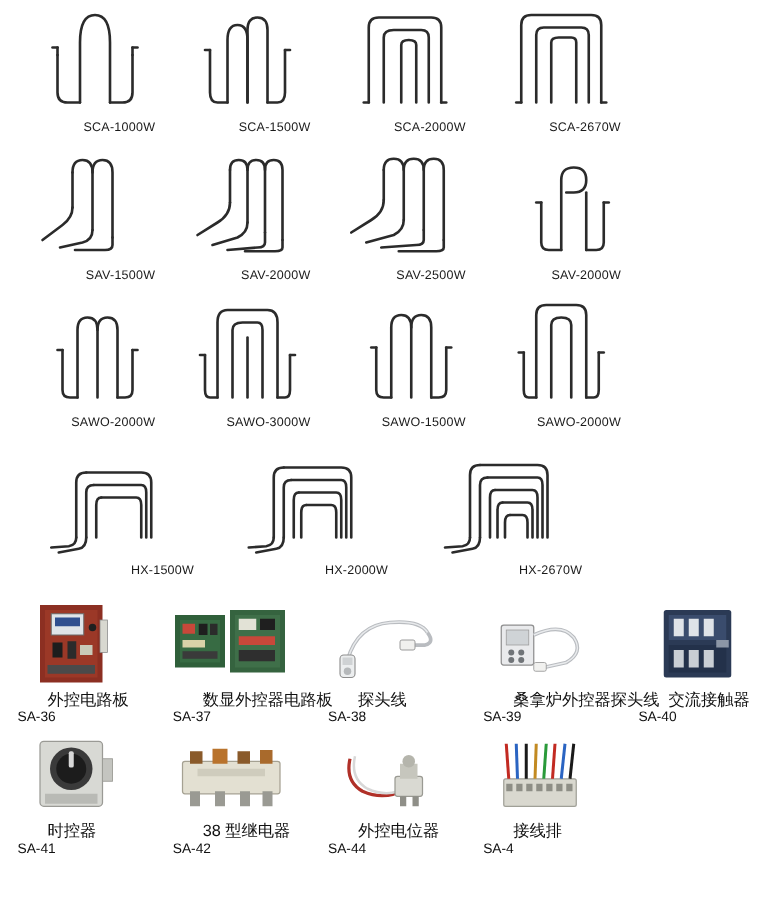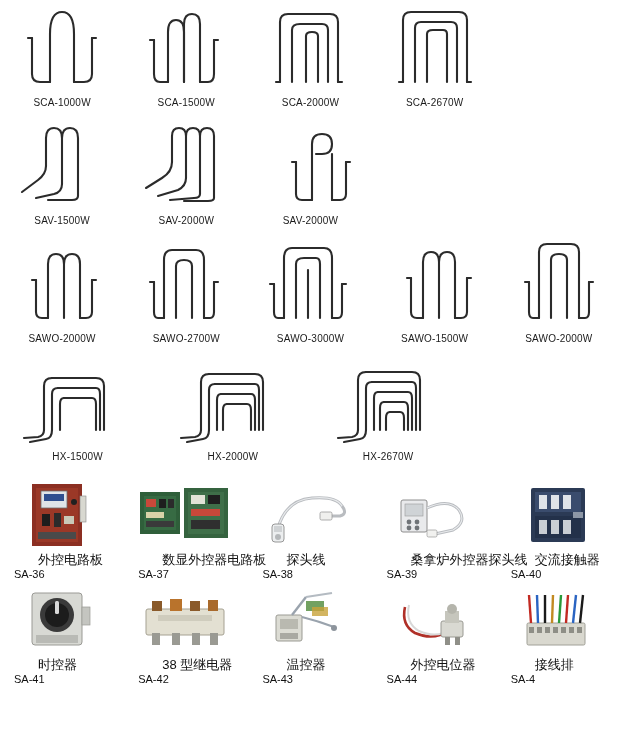--- a/index.html
+++ b/index.html
@@ -28,21 +28,21 @@
   }
   .heater-row {
     display: flex;
     width: 621px;
   }
   .heater-cell {
     width: 124.2px;
     box-sizing: border-box;
     display: flex;
     flex-direction: column;
-    align-items: center;
+    align-items: flex-end;
   }
   .heater-row.four .heater-cell {
     width: 155.25px;
   }
   .heater-art {
     height: 86px;
     display: flex;
     align-items: flex-end;
     justify-content: center;
   }
@@ -202,20 +202,37 @@
               <path d="M36 40 Q36 50 26 56 L10 66"></path>
               <path d="M50 56 Q50 64 42 68 L22 74"></path>
               <path d="M64 64 L64 72 Q64 76 58 76 L34 78"></path>
               <path d="M78 70 L78 76 Q78 79 72 79 L48 79"></path>
             </g>
           </svg>
         </div>
         <div class="heater-label">SAV-2000W</div>
       </div>
 
+      <div class="heater-cell">
+        <div class="heater-art">
+          <svg width="100" height="86" viewBox="0 0 100 86">
+            <g fill="none" stroke="#2b2b2b" stroke-width="2.1" stroke-linecap="round" stroke-linejoin="round">
+              <path d="M34 14 Q34 5 42 5 Q50 5 50 14 L50 54"></path>
+              <path d="M34 14 L34 38"></path>
+              <path d="M50 14 Q50 5 58 5 Q66 5 66 14 L66 62"></path>
+              <path d="M66 14 Q66 5 74 5 Q82 5 82 14 L82 70"></path>
+              <path d="M34 38 Q34 48 24 54 L8 64"></path>
+              <path d="M50 54 Q50 62 42 66 L20 72"></path>
+              <path d="M66 62 L66 70 Q66 74 60 74 L32 76"></path>
+              <path d="M82 70 L82 76 Q82 79 76 79 L46 79"></path>
+            </g>
+          </svg>
+        </div>
+        <div class="heater-label">SAV-2500W</div>
+      </div>
 
 
       <div class="heater-cell">
         <div class="heater-art">
           <svg width="100" height="86" viewBox="0 0 100 86">
             <g fill="none" stroke="#2b2b2b" stroke-width="2.1" stroke-linecap="round" stroke-linejoin="round">
               <path d="M52 78 L52 22 Q52 12 62 12 Q72 12 72 22 Q72 32 62 32 L56 32"></path>
               <path d="M72 32 L72 78"></path>
               <path d="M52 78 L42 78 Q36 78 36 72 L36 40"></path>
               <path d="M72 78 L80 78 Q86 78 86 72 L86 40"></path>
@@ -239,35 +256,20 @@
               <path d="M34 78 L28 78 Q22 78 22 72 L22 40"></path>
               <path d="M66 78 L72 78 Q78 78 78 72 L78 40"></path>
               <path d="M22 40 L18 40"></path>
               <path d="M78 40 L82 40"></path>
             </g>
           </svg>
         </div>
         <div class="heater-label">SAWO-2000W</div>
       </div>
 
-      <div class="heater-cell">
-        <div class="heater-art">
-          <svg width="96" height="86" viewBox="0 0 96 86">
-            <g fill="none" stroke="#2b2b2b" stroke-width="2.1" stroke-linecap="round" stroke-linejoin="round">
-              <path d="M26 78 L26 20 Q26 10 34 10 L58 10 Q66 10 66 20 L66 78"></path>
-              <path d="M38 78 L38 26 Q38 20 46 20 Q54 20 54 26 L54 78"></path>
-              <path d="M26 78 L20 78 Q16 78 16 72 L16 42"></path>
-              <path d="M66 78 L72 78 Q76 78 76 72 L76 42"></path>
-              <path d="M16 42 L12 42"></path>
-              <path d="M76 42 L80 42"></path>
-            </g>
-          </svg>
-        </div>
-        <div class="heater-label">SAWO-2700W</div>
-      </div>
 
       <div class="heater-cell">
         <div class="heater-art">
           <svg width="96" height="86" viewBox="0 0 96 86">
             <g fill="none" stroke="#2b2b2b" stroke-width="2.1" stroke-linecap="round" stroke-linejoin="round">
               <path d="M22 78 L22 18 Q22 8 30 8 L62 8 Q70 8 70 18 L70 78"></path>
               <path d="M34 78 L34 24 Q34 18 42 18 L54 18 Q58 18 58 24 L58 78"></path>
               <path d="M46 78 L46 30"></path>
               <path d="M22 78 L16 78 Q12 78 12 72 L12 44"></path>
               <path d="M70 78 L76 78 Q80 78 80 72 L80 44"></path>
@@ -512,38 +514,20 @@
             <rect x="34" y="46" width="8" height="12" fill="#9a9a93"></rect>
             <rect x="54" y="46" width="8" height="12" fill="#9a9a93"></rect>
             <rect x="72" y="46" width="8" height="12" fill="#9a9a93"></rect>
             <rect x="20" y="28" width="54" height="6" fill="#cfccbd"></rect>
           </svg>
         </div>
         <div class="part-name">38 型继电器</div>
         <div class="part-code">SA-42</div>
       </div>
 
-      <div class="part-cell">
-        <div class="part-photo">
-          <svg width="94" height="66" viewBox="0 0 94 66">
-            <rect x="0" y="0" width="94" height="66" fill="#ffffff"></rect>
-            <rect x="14" y="28" width="26" height="26" rx="2" fill="#dcdcd4" stroke="#9b9b94" stroke-width="1"></rect>
-            <rect x="18" y="32" width="18" height="10" fill="#b9b9b0"></rect>
-            <path d="M30 28 L44 10" stroke="#9aa3ad" stroke-width="2.4" fill="none"></path>
-            <path d="M44 10 L70 6" stroke="#b4bbc2" stroke-width="2.2" fill="none"></path>
-            <rect x="44" y="14" width="18" height="10" fill="#4f8a3a" opacity="0.8"></rect>
-            <rect x="50" y="20" width="16" height="9" fill="#c8a23a" opacity="0.8"></rect>
-            <path d="M40 30 Q56 34 72 40" stroke="#9aa3ad" stroke-width="2" fill="none"></path>
-            <circle cx="72" cy="41" r="3" fill="#8d949c"></circle>
-            <rect x="18" y="46" width="18" height="6" fill="#a9a9a2"></rect>
-          </svg>
-        </div>
-        <div class="part-name">温控器</div>
-        <div class="part-code">SA-43</div>
-      </div>
 
       <div class="part-cell">
         <div class="part-photo">
           <svg width="94" height="66" viewBox="0 0 94 66">
             <rect x="0" y="0" width="94" height="66" fill="#ffffff"></rect>
             <path d="M18 20 Q14 38 28 46 Q46 54 62 44" fill="none" stroke="#b03028" stroke-width="2.6"></path>
             <path d="M22 18 Q18 36 32 44 Q50 52 64 42" fill="none" stroke="#d8d8d8" stroke-width="2"></path>
             <rect x="54" y="34" width="22" height="16" rx="2" fill="#d9d9d2" stroke="#9a9a93" stroke-width="1"></rect>
             <rect x="58" y="24" width="14" height="12" fill="#c6c6bd"></rect>
             <circle cx="65" cy="22" r="5" fill="#b5b5ac"></circle>

